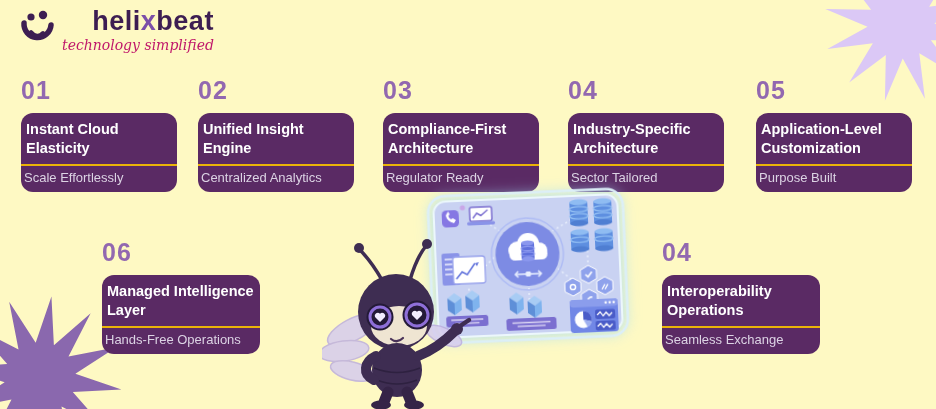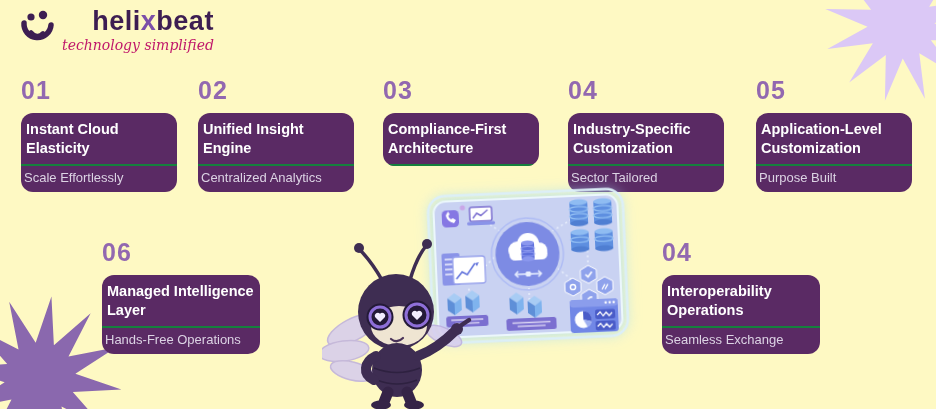--- a/index.html
+++ b/index.html
@@ -18,21 +18,21 @@
   
   .star{position:absolute;pointer-events:none;}
   .star-tr{right:-45px;top:-55px;width:160px;height:160px;transform:rotate(12deg);}
   .star-bl{left:-45px;top:293px;width:170px;height:170px;transform:rotate(8deg);}
 
   
   .feature{position:absolute;width:156px;}
   .feature .num{font-size:25px;font-weight:bold;color:#9268B0;letter-spacing:1px;margin-bottom:8px;}
   .card{background:#5A2A64;border-radius:12px;overflow:hidden;}
   .card-title{color:#ffffff;font-weight:bold;font-size:14.5px;line-height:1.3;
-              padding:7px 5px 6px;border-bottom:2px solid #15803d;}
+              padding:7px 5px 6px;border-bottom:2px solid #eab308;}
   .card-sub{color:#DCD3E4;font-size:13px;padding:4px 3px 7px;border-radius:12px;}
   .f1{left:21px;top:76px;}  .f2{left:198px;top:76px;} .f3{left:383px;top:76px;}
   .f4{left:568px;top:76px;} .f5{left:756px;top:76px;}
   .f6{left:102px;top:238px;width:158px;} .f7{left:662px;top:238px;width:158px;}
 
   
   .screen{position:absolute;left:428px;top:190px;width:200px;height:152px;
           transform:rotate(-2.5deg);filter:drop-shadow(0 0 6px rgba(165,220,245,.75));}
   .mascot{position:absolute;left:322px;top:238px;width:185px;height:171px;}
 </style>
@@ -72,26 +72,27 @@
     <div class="num">02</div>
     <div class="card">
       <div class="card-title">Unified Insight Engine</div>
       <div class="card-sub">Centralized Analytics</div>
     </div>
   </div>
   <div class="feature f3">
     <div class="num">03</div>
     <div class="card">
       <div class="card-title">Compliance-First Architecture</div>
+      <div class="card-sub">Regulator Ready</div>
     </div>
   </div>
   <div class="feature f4">
     <div class="num">04</div>
     <div class="card">
-      <div class="card-title">Industry-Specific Customization</div>
+      <div class="card-title">Industry-Specific Architecture</div>
       <div class="card-sub">Sector Tailored</div>
     </div>
   </div>
   <div class="feature f5">
     <div class="num">05</div>
     <div class="card">
       <div class="card-title">Application-Level Customization</div>
       <div class="card-sub">Purpose Built</div>
     </div>
   </div>

